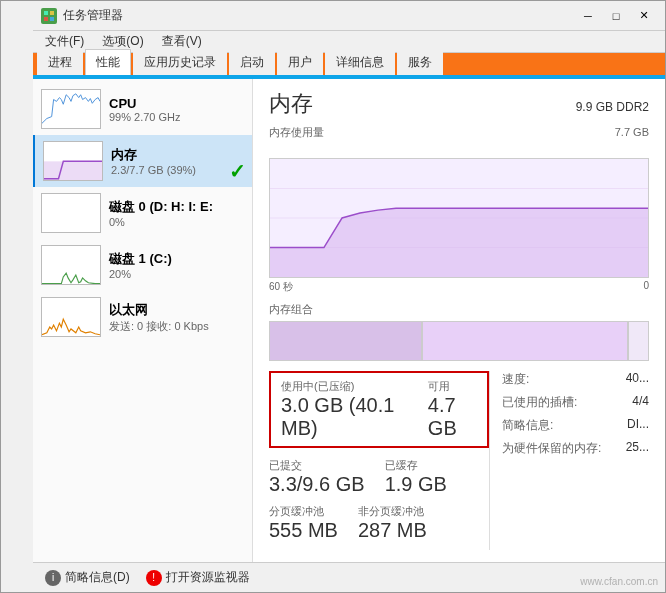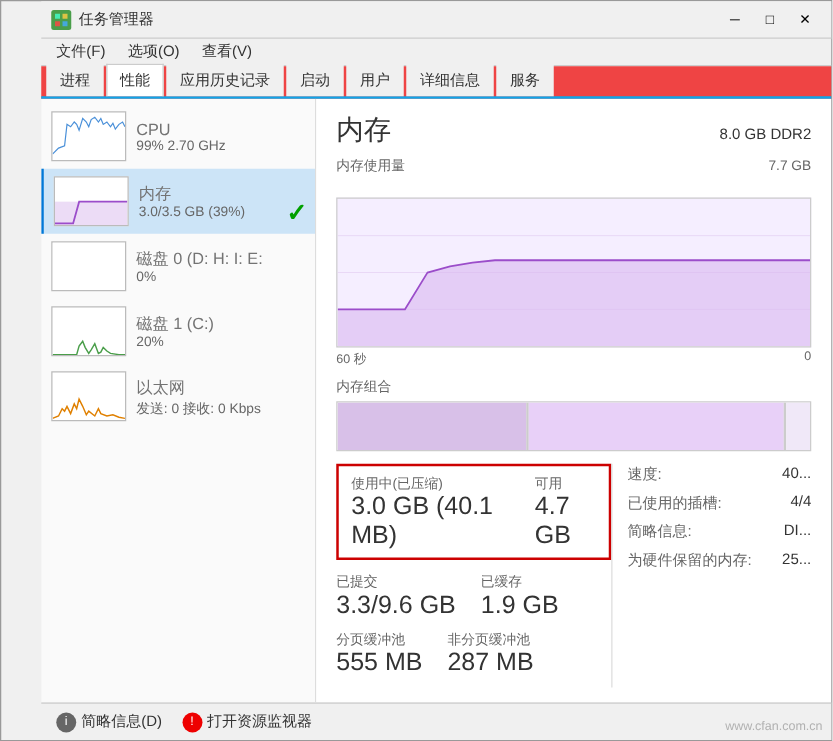--- a/index.html
+++ b/index.html
@@ -81,22 +81,22 @@
       font-size: 12px;
       cursor: pointer;
       color: #333;
     }
 
     .tab-bar {
       height: 26px;
       display: flex;
       align-items: flex-end;
       padding: 0 4px;
-      border-bottom: 2px solid #0ea5e9;
-      background: #ef4444;
+      border-bottom: 4px solid #0ea5e9;
+      background: #f97316;
     }
 
     .tab {
       padding: 4px 10px;
       font-size: 12px;
       cursor: pointer;
       color: #333;
       border: 1px solid transparent;
       border-bottom: none;
       margin-right: 2px;
@@ -142,22 +142,22 @@
       border: 1px solid #bbb;
       margin-right: 8px;
       overflow: hidden;
       flex-shrink: 0;
       background: white;
       position: relative;
     }
 
     .sidebar-label {
       font-size: 13px;
-      font-weight: normal;
-      color: #737373;
+      font-weight: bold;
+      color: #000000;
     }
     .sidebar-sublabel {
       font-size: 11px;
       color: #666;
     }
 
     .checkmark {
       position: absolute;
       right: 6px;
       bottom: 4px;
@@ -421,21 +421,21 @@
 
       <div class="sidebar-item active">
         <div class="sidebar-graph mem-graph">
           <svg viewBox="0 0 60 40" preserveAspectRatio="none">
             <rect x="0" y="20" width="60" height="20" fill="#d0a8e8" opacity="0.4"></rect>
             <polyline points="0,38 15,38 20,20 60,20" fill="none" stroke="#9b4dca" stroke-width="1.5"></polyline>
           </svg>
         </div>
         <div>
           <div class="sidebar-label">内存</div>
-          <div class="sidebar-sublabel">3.0/3.5 GB (39%)</div>
+          <div class="sidebar-sublabel">2.3/7.7 GB (39%)</div>
         </div>
         <div class="checkmark">✓</div>
       </div>
 
       <div class="sidebar-item">
         <div class="sidebar-graph disk-graph">
           <svg viewBox="0 0 60 40" preserveAspectRatio="none">
             <rect x="0" y="0" width="60" height="40" fill="white"></rect>
           </svg>
         </div>
@@ -468,21 +468,21 @@
           <div class="sidebar-sublabel">发送: 0 接收: 0 Kbps</div>
         </div>
       </div>
 
     </div>
 
     <div class="detail-panel">
 
       <div class="detail-header">
         <span class="detail-title">内存</span>
-        <span class="detail-spec">8.0 GB DDR2</span>
+        <span class="detail-spec">9.9 GB DDR2</span>
       </div>
 
       <div style="display:flex; justify-content:space-between; align-items:baseline; margin-bottom:2px;">
         <span class="detail-subtitle">内存使用量</span>
         <span class="detail-subtitle-right">7.7 GB</span>
       </div>
 
       <div class="chart-area">
         <svg width="100%" height="100%" viewBox="0 0 420 120" preserveAspectRatio="none">
           <rect x="0" y="0" width="420" height="120" fill="#f5eeff"></rect>

